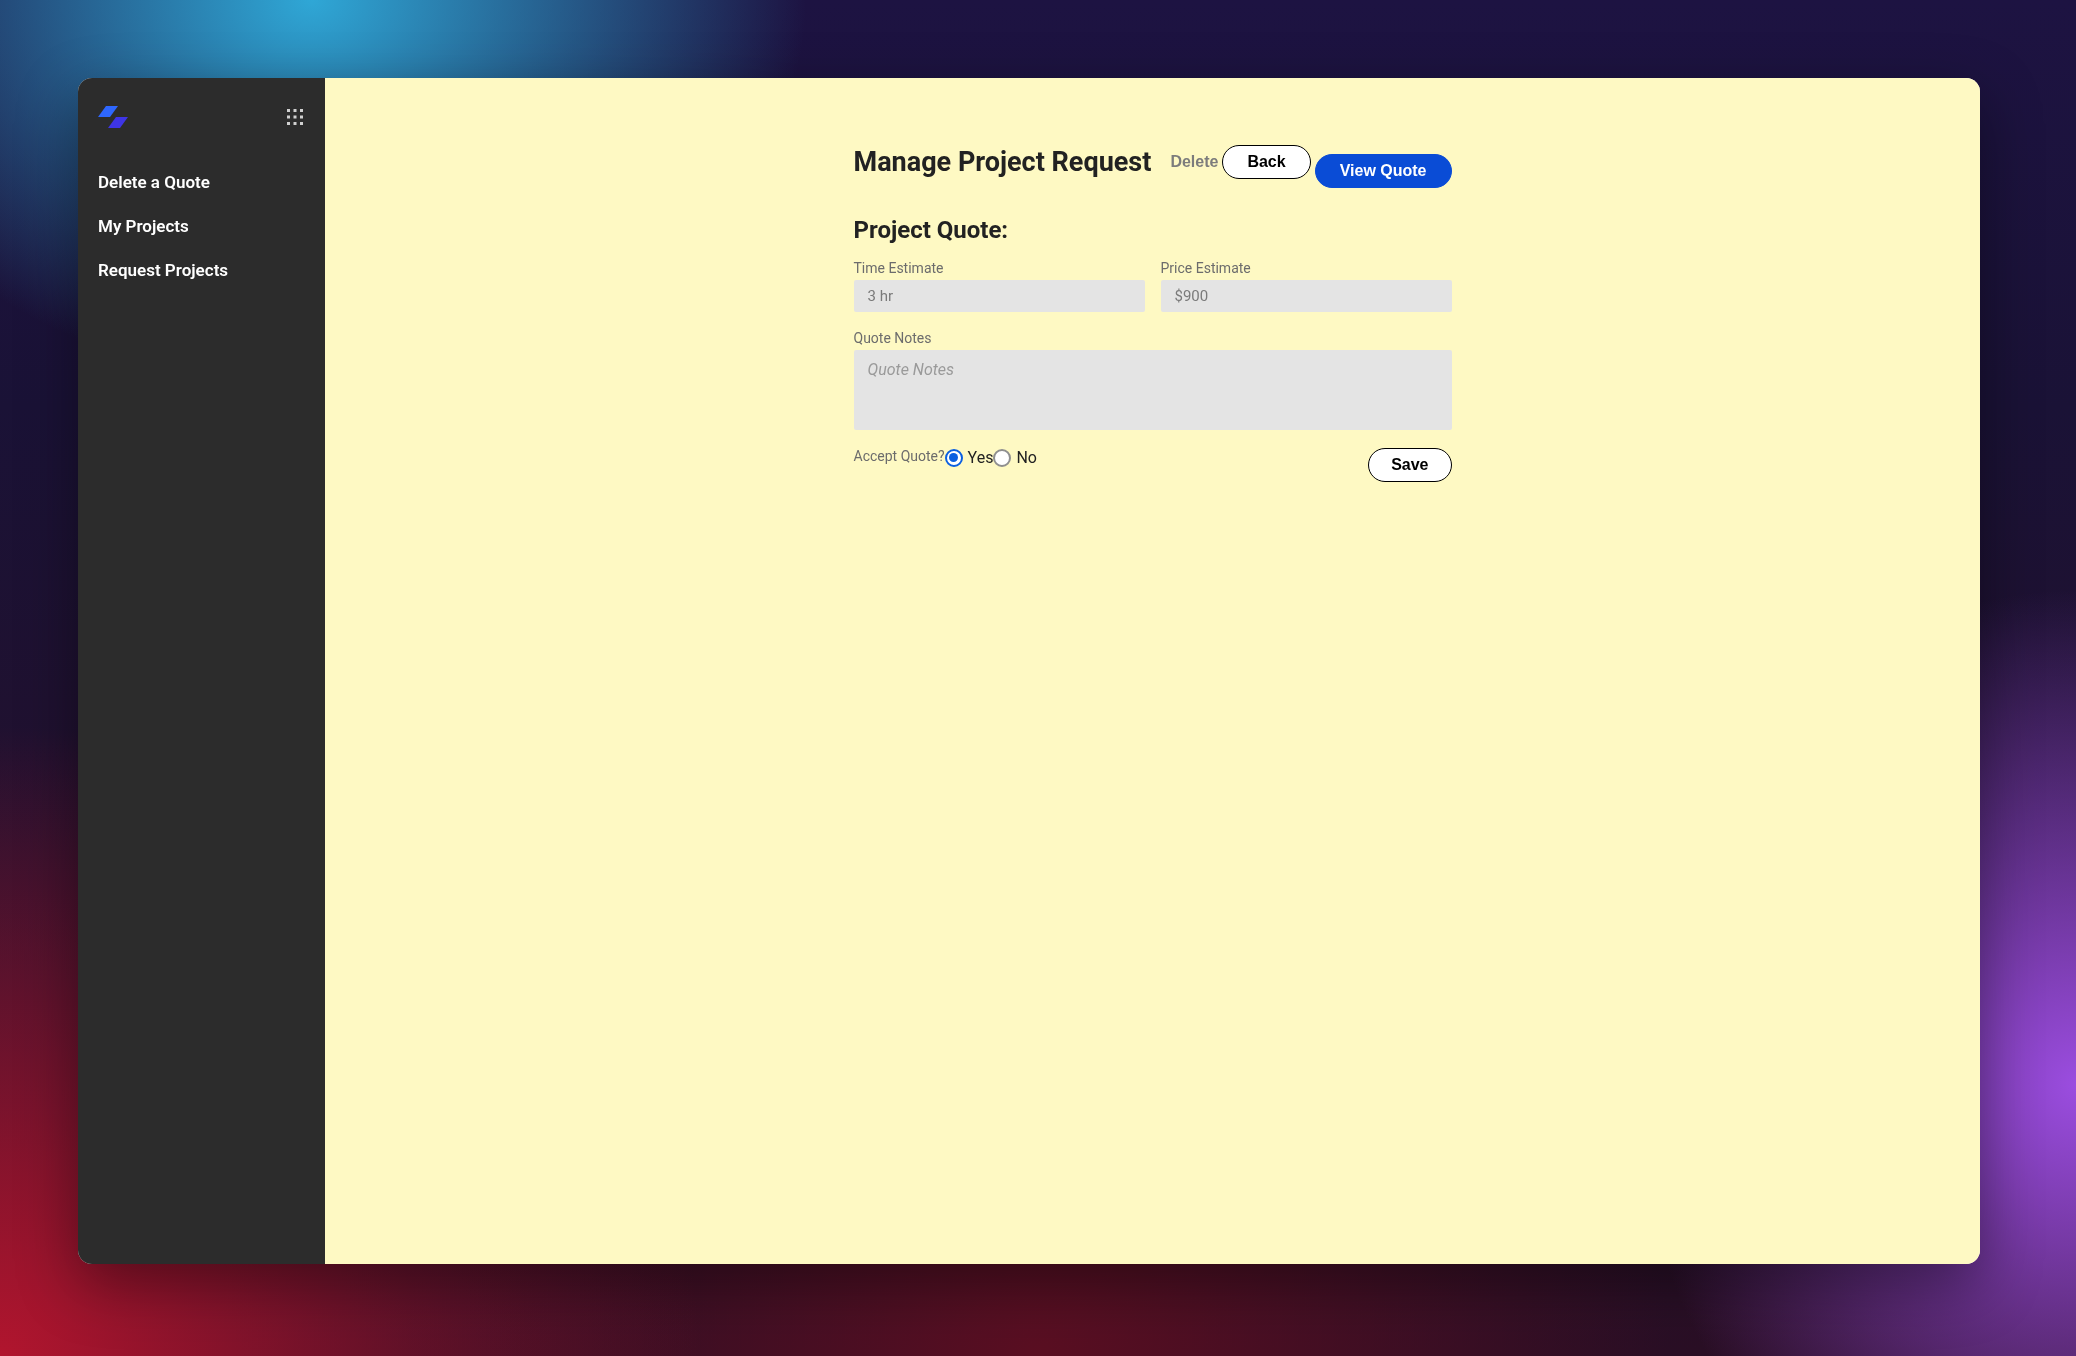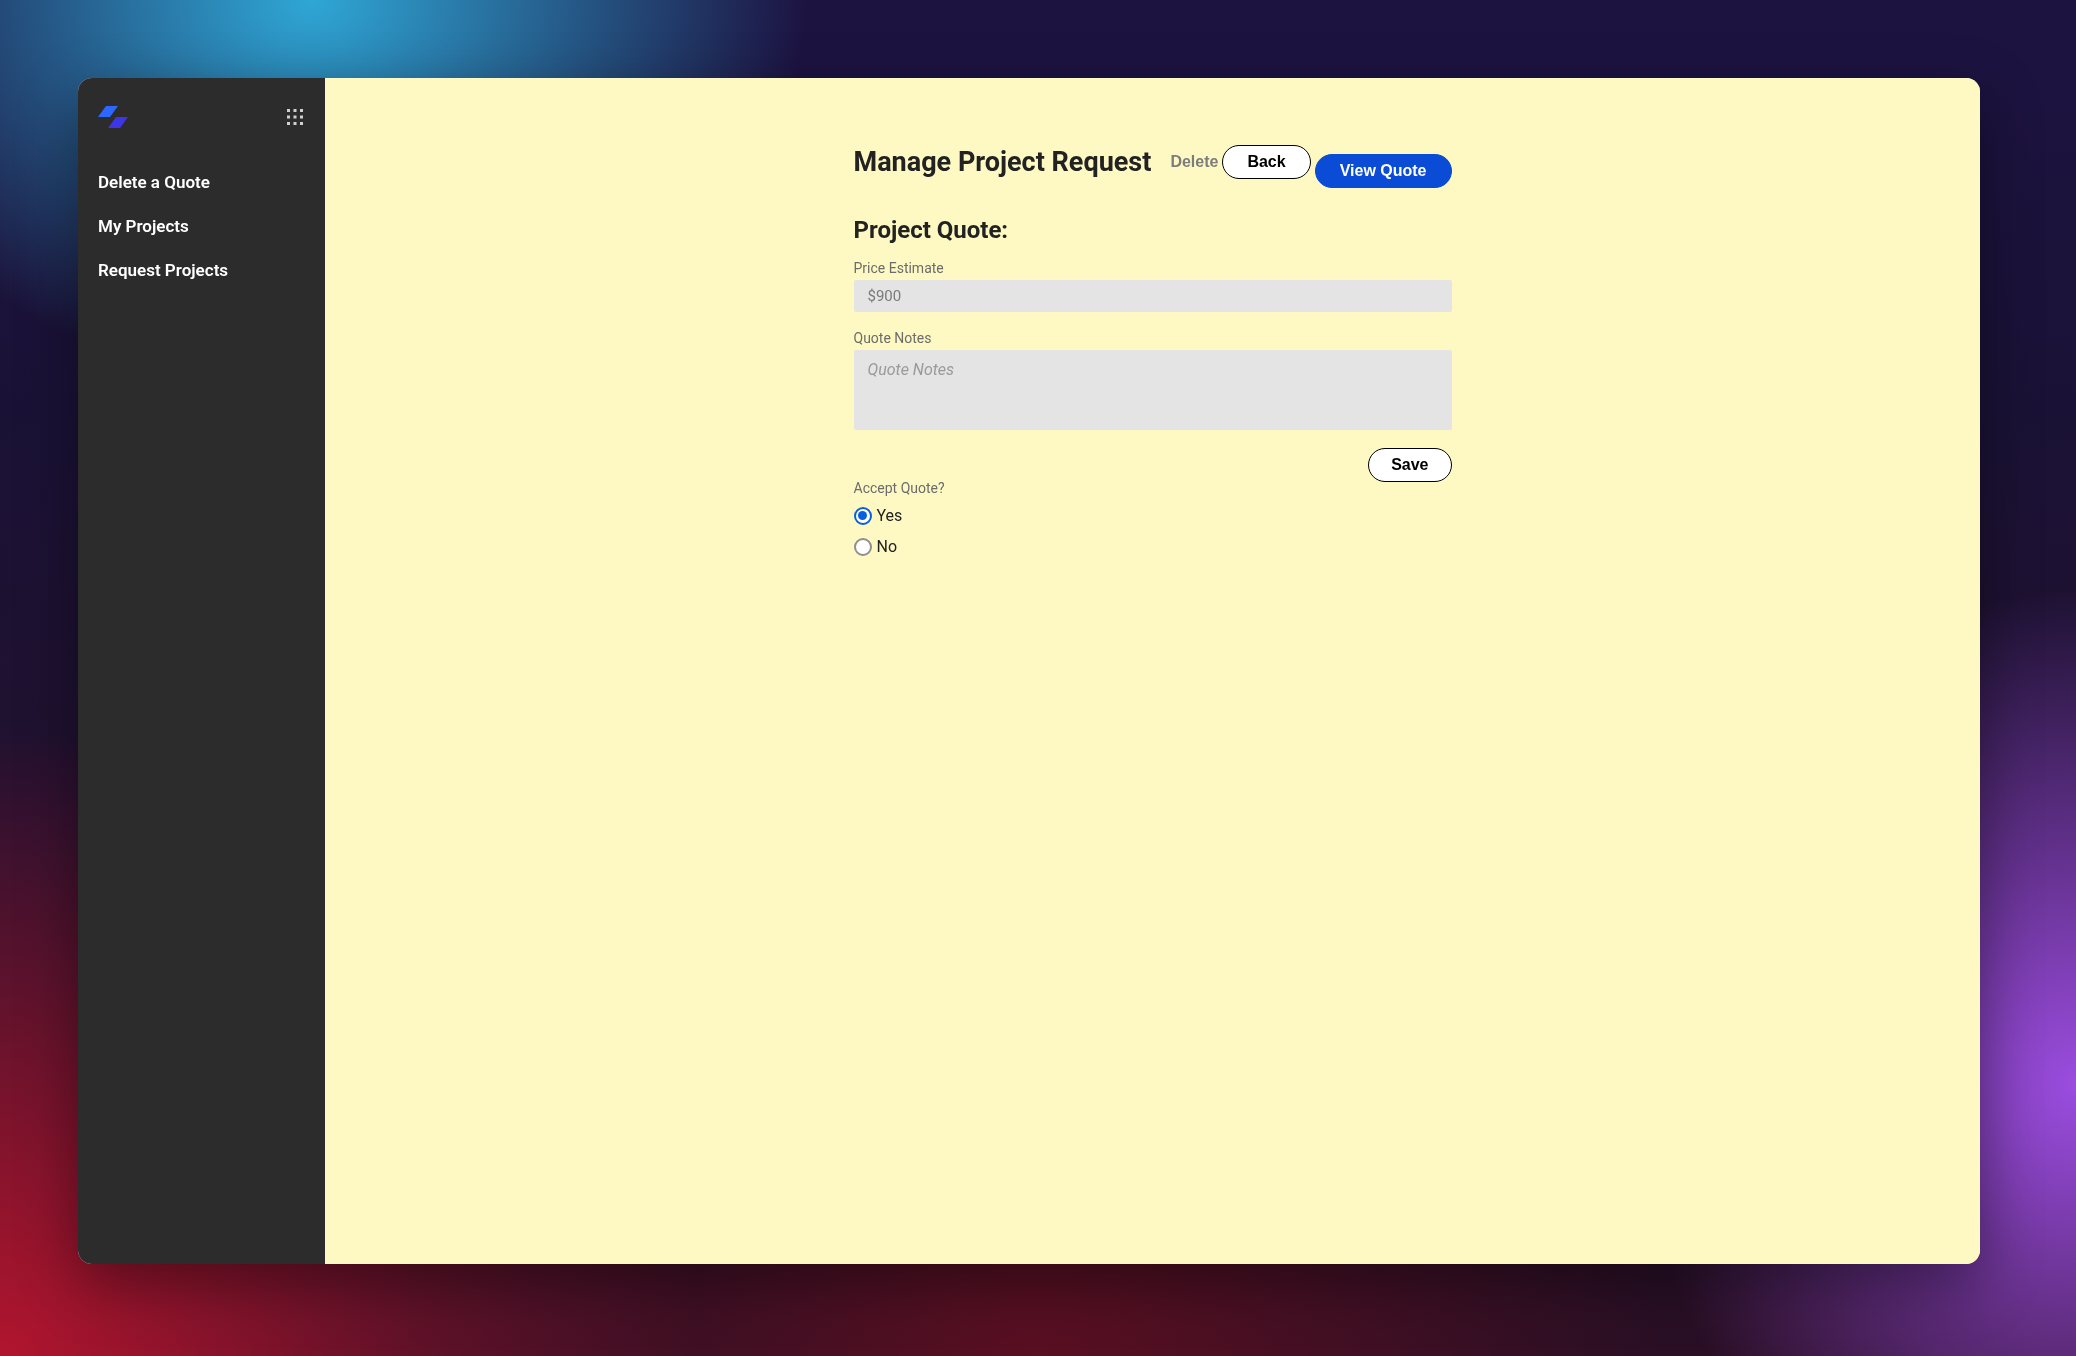--- a/index.html
+++ b/index.html
@@ -163,21 +163,21 @@
     height:80px;
     resize:none;
   }
 
   .accept-row {
     display:flex;
     align-items:flex-start;
     justify-content:space-between;
     margin-top:8px;
   }
-  .accept-left { display:flex; flex-direction:column;margin-top:32px; }
+  .accept-left { display:flex; flex-direction:row; }
   .accept-label {
     font-size:14px;
     color:#6c6c6c;
     margin-bottom:10px;
   }
   .radio-row {
     display:flex;
     align-items:center;
     gap:5px;
     font-size:16px;
@@ -256,20 +256,24 @@
         <div class="header-actions">
           <button class="link-btn">Delete</button>
           <button class="pill-btn">Back</button>
           <button class="pill-btn primary">View Quote</button>
         </div>
       </div>
 
       <h2 class="section-title">Project Quote:</h2>
 
       <div class="field-row">
+        <div class="field">
+          <label class="field-label">Time Estimate</label>
+          <input type="text" class="text-input readonly" readonly="" value="3 hr" style="">
+        </div>
         <div class="field">
           <label class="field-label">Price Estimate</label>
           <input type="text" class="text-input readonly" readonly="" value="$900" style="">
         </div>
       </div>
 
       <div class="field" style="margin-bottom:18px;">
         <label class="field-label">Quote Notes</label>
         <textarea class="textarea" placeholder="Quote Notes" style=""></textarea>
       </div>

